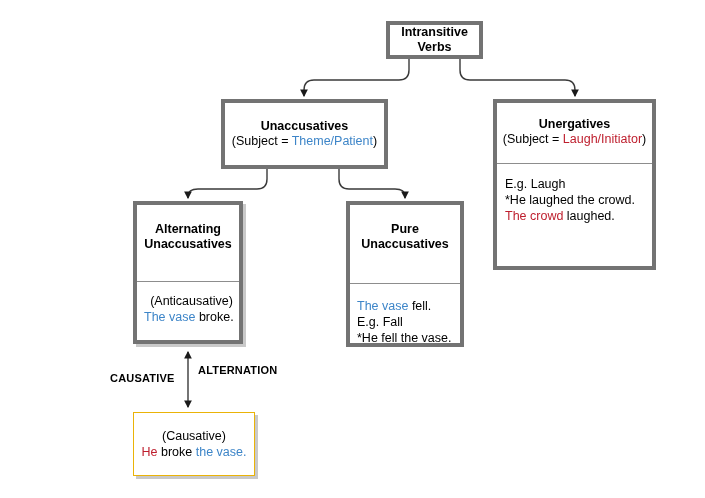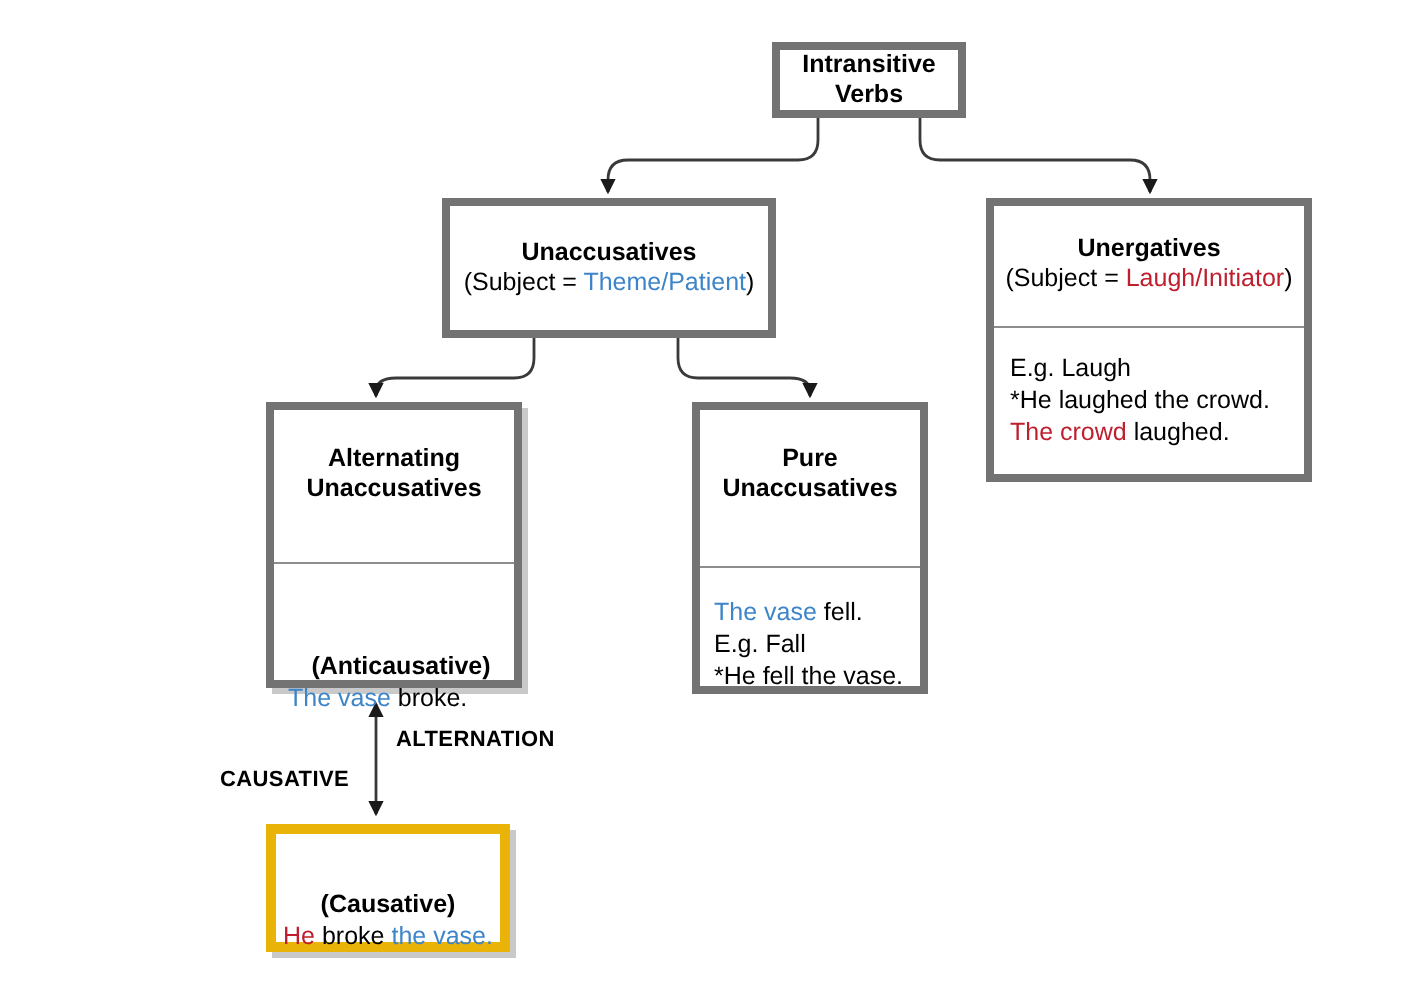--- a/index.html
+++ b/index.html
@@ -29,21 +29,21 @@
     position: absolute;
     background: #ffffff;
     box-sizing: border-box;
     border: 4px solid #737373;
     z-index: 2;
   }
   .node.shadowed {
     box-shadow: 3px 3px 0 0 #c9c9c9;
   }
   .node.dark {
-    border: 5px solid #eab308;
+    border: 1px solid #eab308;
   }
   .node-head {
     text-align: center;
     font-weight: bold;
     font-size: 12.5px;
     color: #000000;
     line-height: 15px;
   }
   .node-head .sub {
     font-weight: normal;
@@ -54,44 +54,43 @@
   .node-body {
     font-size: 12.5px;
     color: #000000;
     line-height: 16px;
     text-align: left;
   }
   .center {
     text-align: center;
   }
   .bold {
-    font-weight: bold;
-    margin-top: 32px;
+    font-weight: normal;
   }
   .blue { color: #3d85c8; }
   .red  { color: #be1e2d; }
 
   
   #node-root {
     left: 386px; top: 21px; width: 97px; height: 38px;
     display: flex; align-items: center; justify-content: center;
   }
   #node-unaccusatives {
     left: 221px; top: 99px; width: 167px; height: 70px;
     display: flex; align-items: center; justify-content: center;
   }
   #node-unergatives {
-    left: 493px; top: 99px; width: 163px; height: 142px;
+    left: 493px; top: 99px; width: 163px; height: 171px;
   }
   #node-unergatives .node-head { padding: 14px 4px 0 4px; }
   #node-unergatives .divider { margin-top: 16px; }
   #node-unergatives .node-body { padding: 12px 0 0 8px; }
 
   #node-alternating {
-    left: 133px; top: 201px; width: 128px; height: 143px;
+    left: 133px; top: 201px; width: 110px; height: 143px;
   }
   #node-alternating .node-head { padding: 17px 4px 0 4px; }
   #node-alternating .divider { margin-top: 29px; }
   #node-alternating .node-body { padding: 11px 0 0 7px; }
 
   #node-pure {
     left: 346px; top: 201px; width: 118px; height: 146px;
   }
   #node-pure .node-head { padding: 17px 4px 0 4px; }
   #node-pure .divider { margin-top: 31px; }
@@ -104,21 +103,21 @@
   #node-causative .node-body { text-align: center; }
 
   .alt-label {
     position: absolute;
     font-size: 11px;
     font-weight: bold;
     color: #000000;
     letter-spacing: 0.2px;
     z-index: 2;
   }
-  #label-causative { left: 110px; top: 372px; margin-top: 12px; }
+  #label-causative { left: 110px; top: 372px; }
   #label-alternation { left: 198px; top: 364px; }
 </style>
 </head>
 <body>
 
 <div id="diagram">
 
   <svg id="connectors" viewBox="0 0 705 498" xmlns="http://www.w3.org/2000/svg">
     <defs>
       <marker id="arrow" viewBox="0 0 10 10" refX="8.5" refY="5" markerWidth="5.5" markerHeight="5.5" orient="auto-start-reverse">

